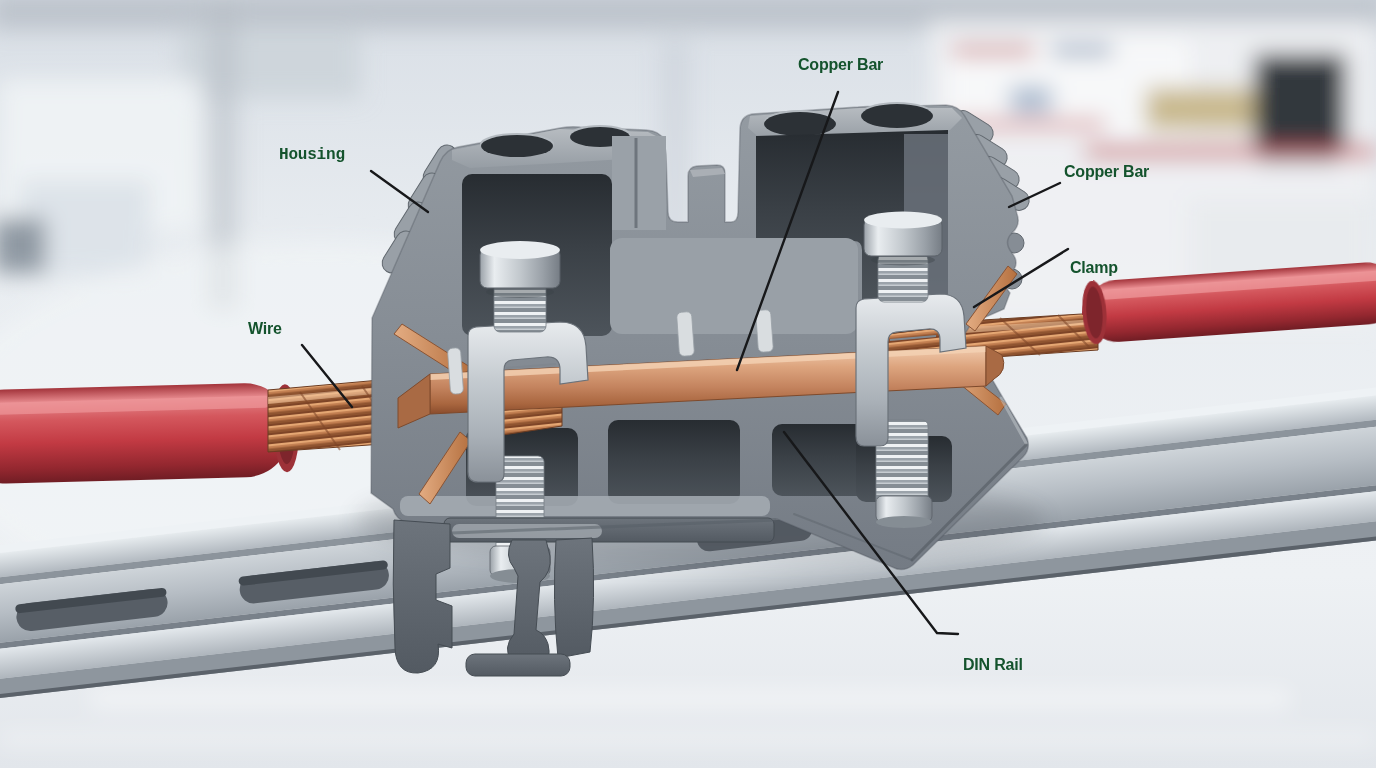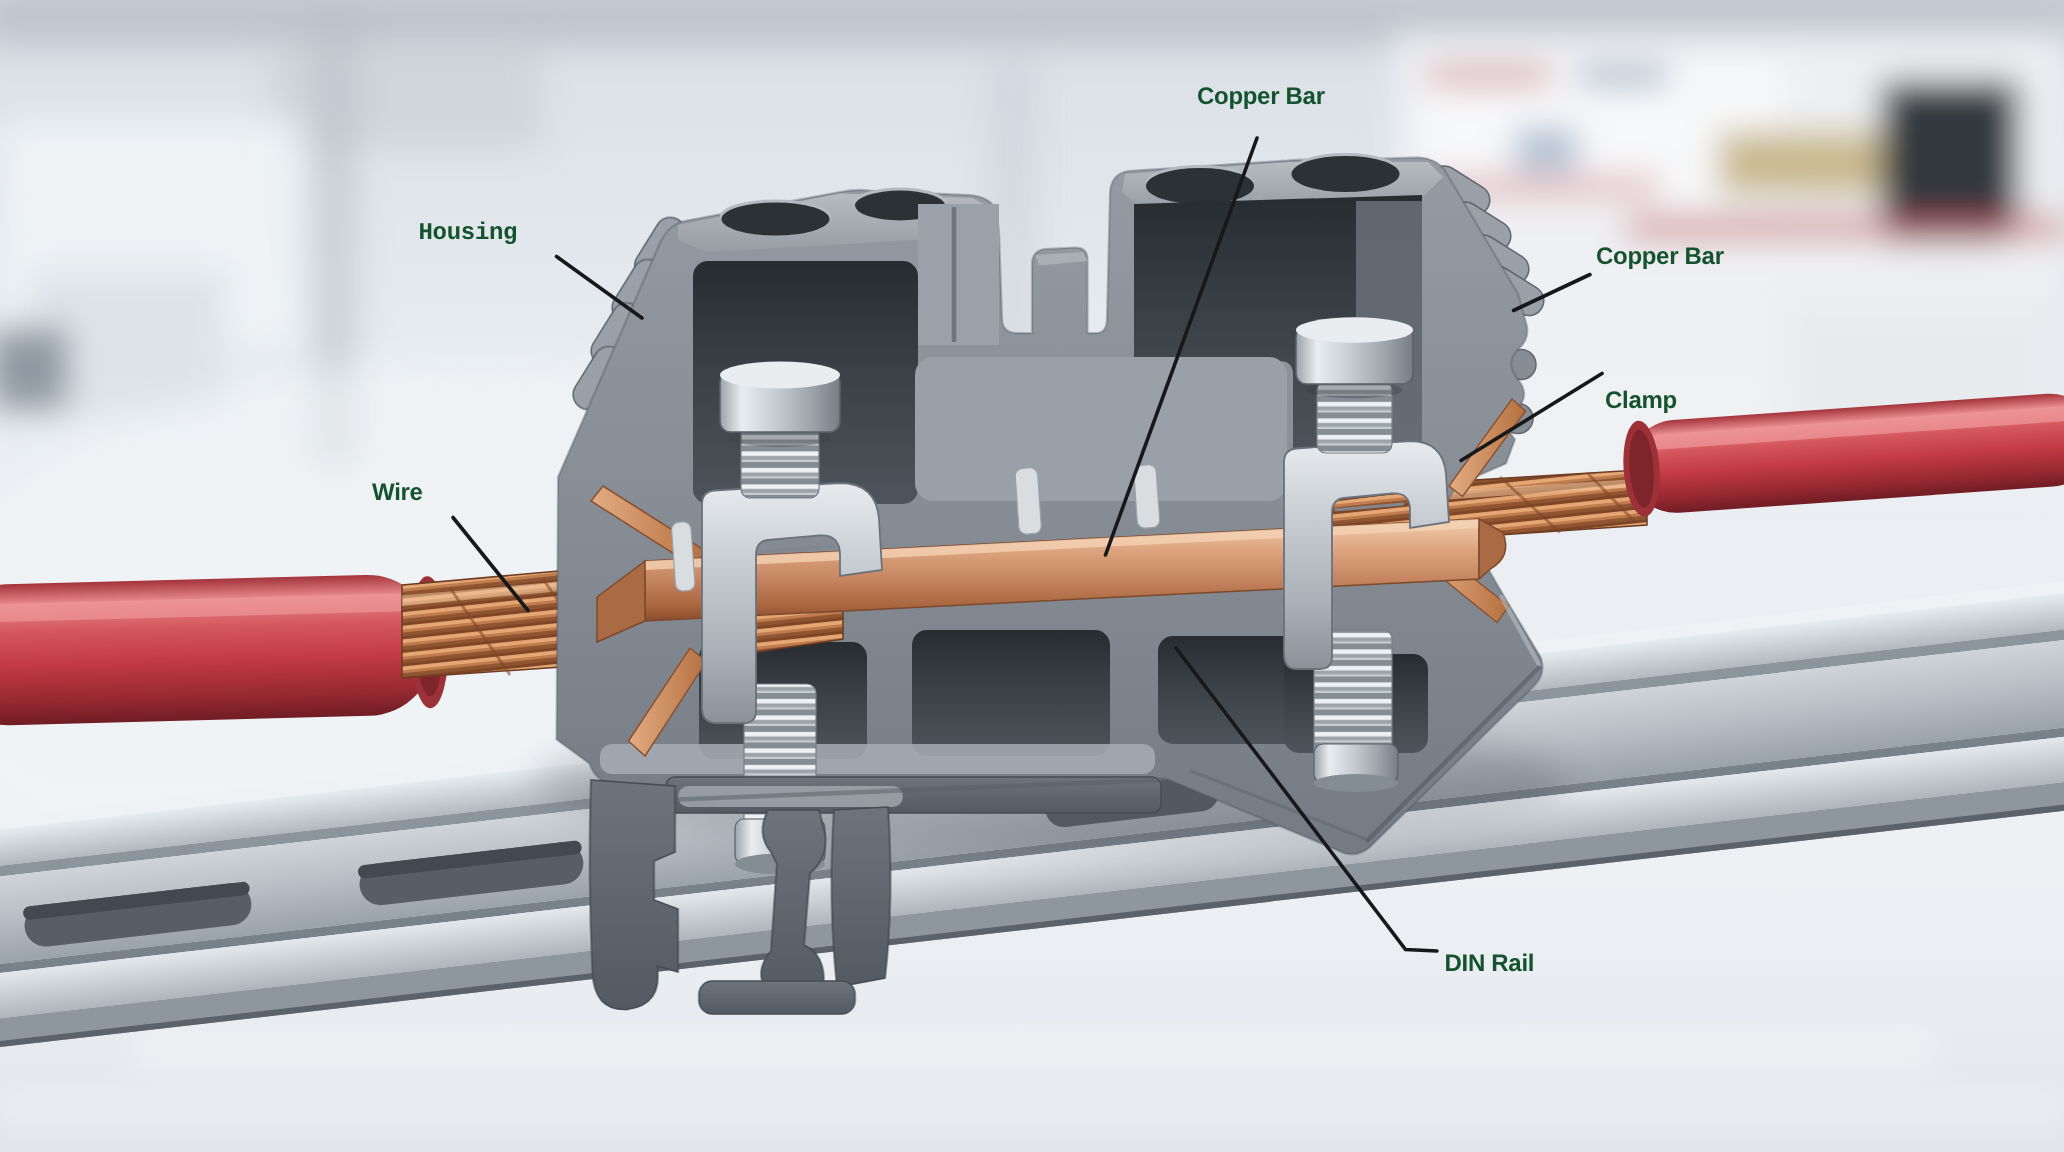--- a/index.html
+++ b/index.html
@@ -7,21 +7,21 @@
        font-family:"Liberation Sans", sans-serif;}
   .stage{position:absolute;inset:0;width:1376px;height:768px;}
   svg{position:absolute;left:0;top:0;}
   .lbl{position:absolute;font-size:16px;font-weight:600;color:#14532d;
        letter-spacing:-0.2px;white-space:nowrap;user-select:none;}
   .lbl-housing{left:279px;top:146px;font-family:Liberation Mono, monospace;}
   .lbl-wire{left:248px;top:320px;}
   .lbl-copper-top{left:798px;top:56px;}
   .lbl-copper-right{left:1064px;top:163px;}
   .lbl-clamp{left:1070px;top:227px;margin-top:32px;}
-  .lbl-dinrail{left:963px;top:634px;}
+  .lbl-dinrail{left:963px;top:656px;}
 </style>
 </head>
 <body>
 
 <div class="stage">
 <svg width="1376" height="768" viewBox="0 0 1376 768">
   <defs>
     <linearGradient id="bgG" x1="0" y1="0" x2="0" y2="1">
       <stop offset="0" stop-color="#d9dfe6"></stop>
       <stop offset="0.35" stop-color="#e9edf1"></stop>

